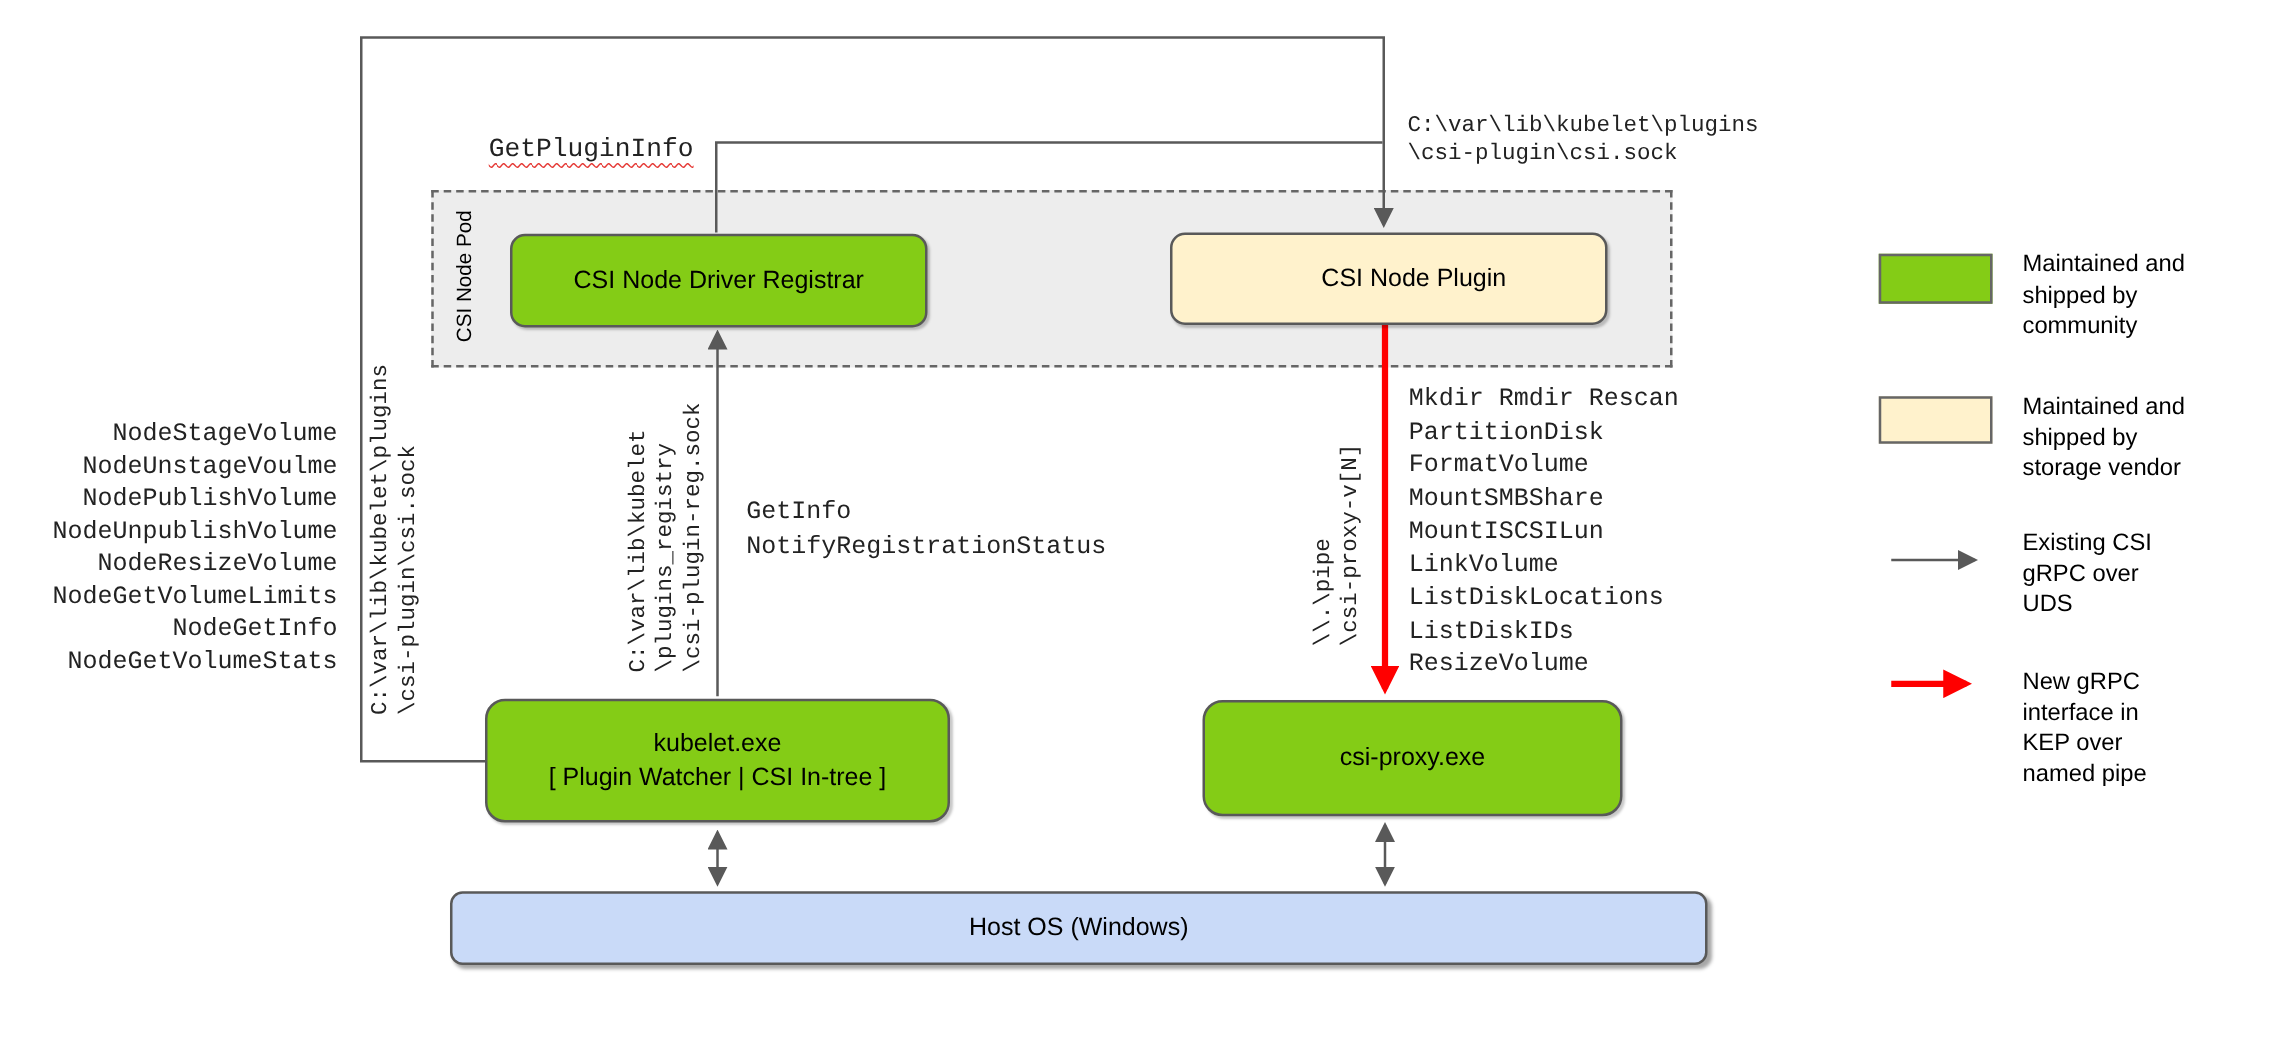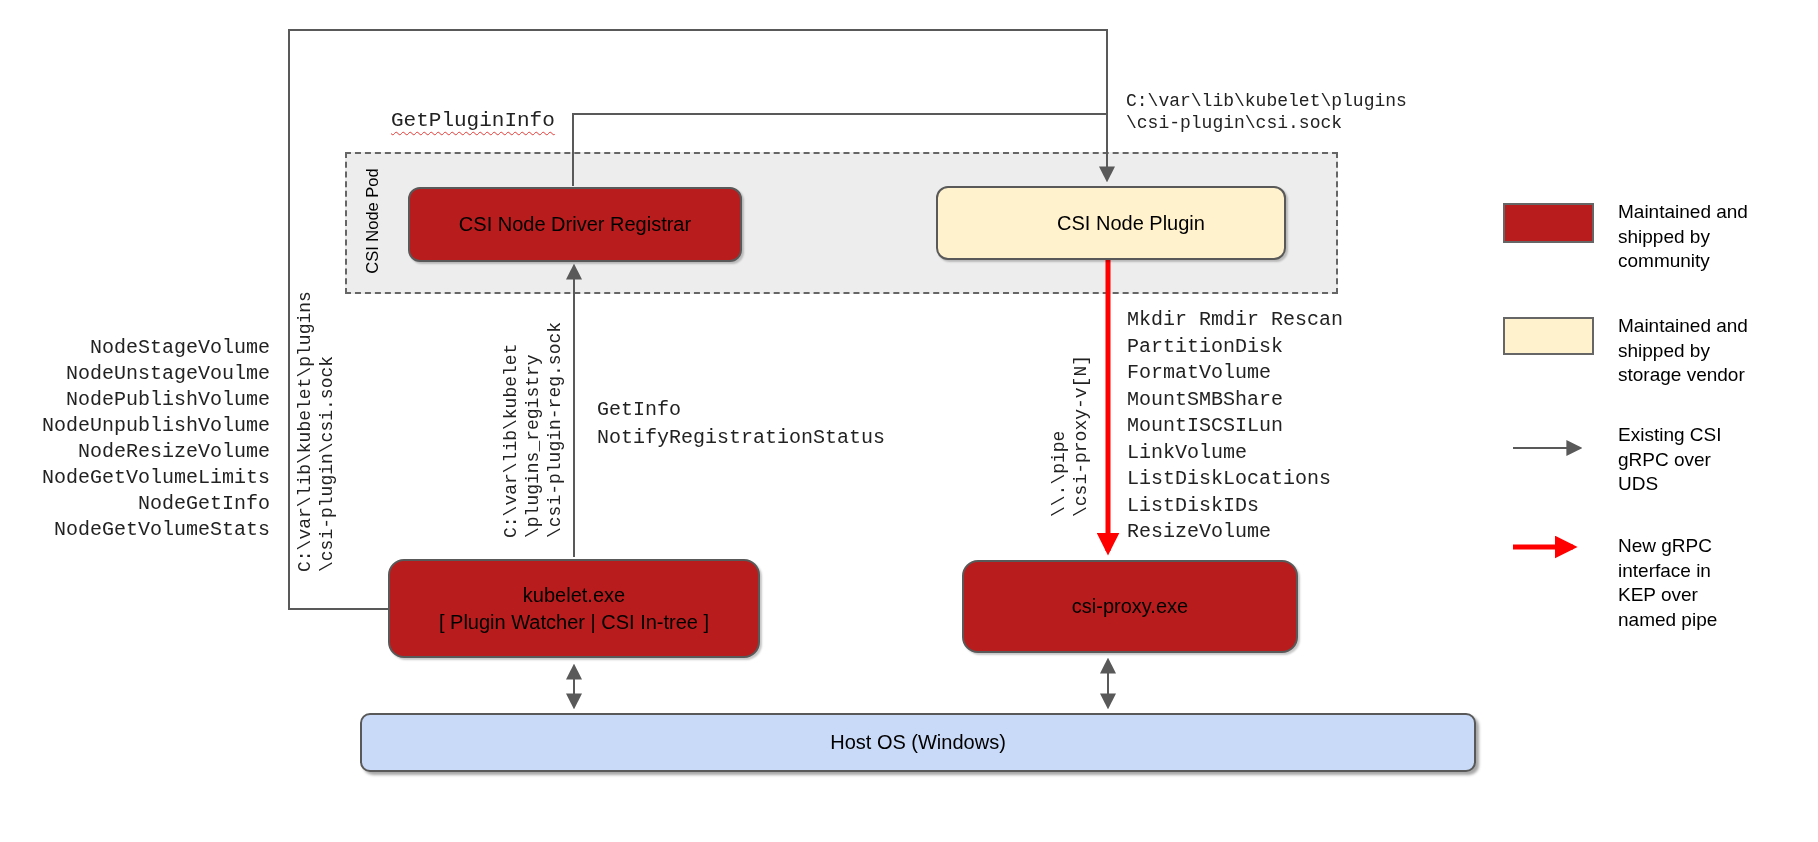--- a/index.html
+++ b/index.html
@@ -15,21 +15,21 @@
     position:absolute;
     border:2px solid #595959;
     border-radius:14px;
     display:flex;align-items:center;justify-content:center;
     text-align:center;
     font-size:20px;color:#000;
     box-shadow:2px 2px 2px rgba(0,0,0,0.22);
     box-sizing:border-box;
     line-height:27px;
   }
-  .green{background:#b91c1c;}
+  .green{background:#84cc16;}
   .yellow{background:#fff2cc;}
   .blue{background:#c9daf8;}
   .pod{
     position:absolute;
     left:345px;top:152px;width:993px;height:142px;
     background:#ededed;
     border:2px dashed #666666;
     box-sizing:border-box;
   }
   
@@ -134,21 +134,21 @@
     <div>
       <div>kubelet.exe</div>
       <div>[ Plugin Watcher | CSI In-tree ]</div>
     </div>
   </div>
 
   <div class="node-box green" style="left:962px;top:560px;width:336px;height:93px;border-radius:16px;">
     <span>csi-proxy.exe</span>
   </div>
 
-  <div class="node-box blue" style="left:360px;top:713px;width:1116px;height:59px;border-radius:10px;box-shadow:3px 3px 3px rgba(0,0,0,0.35);">
+  <div class="node-box blue" style="left:360px;top:713px;width:1006px;height:59px;border-radius:10px;box-shadow:3px 3px 3px rgba(0,0,0,0.35);">
     <span>Host OS (Windows)</span>
   </div>
 
   <div class="mono get-plugin-info">GetPluginInfo</div>
 
   <div class="mono sock-top">C:\var\lib\kubelet\plugins
 \csi-plugin\csi.sock</div>
 
   <div class="vtext" style="left:316px;top:422px;width:300px;">C:\var\lib\kubelet\plugins
 \csi-plugin\csi.sock</div>

